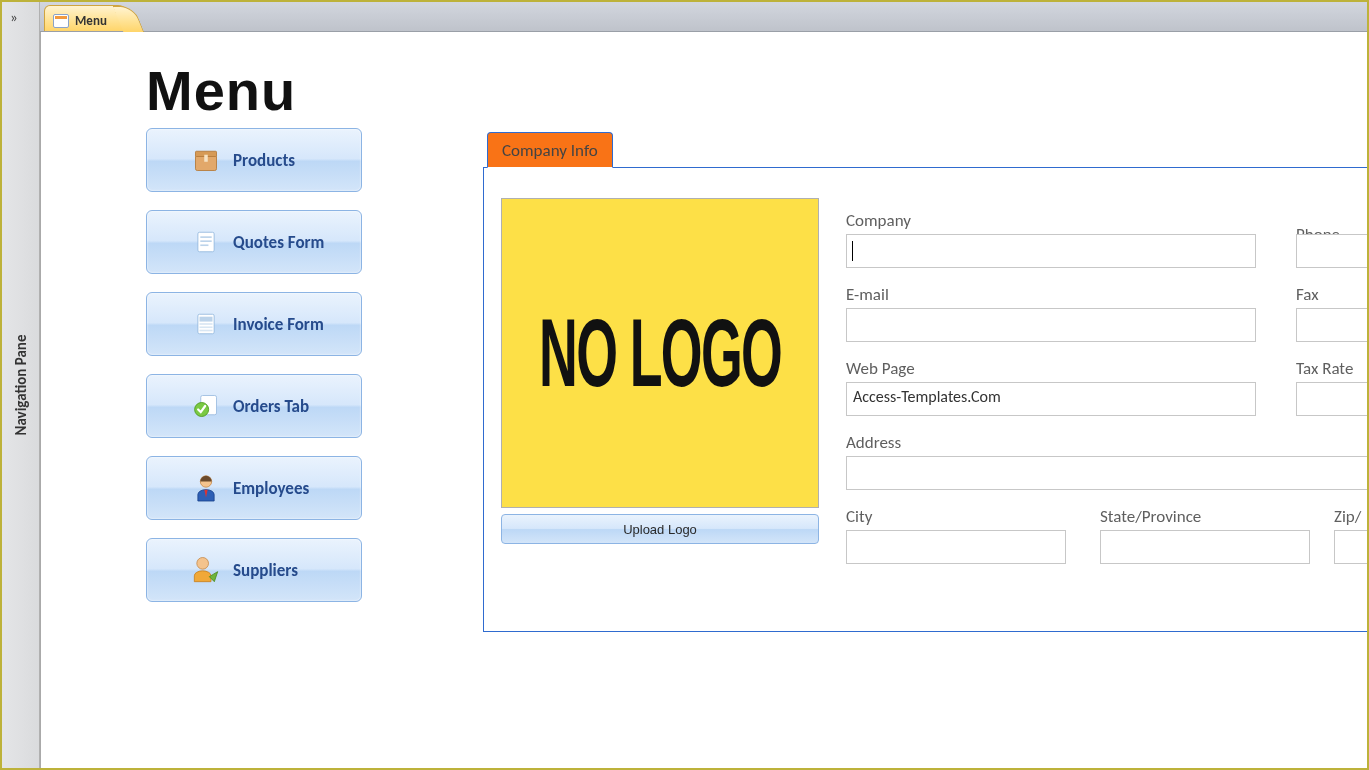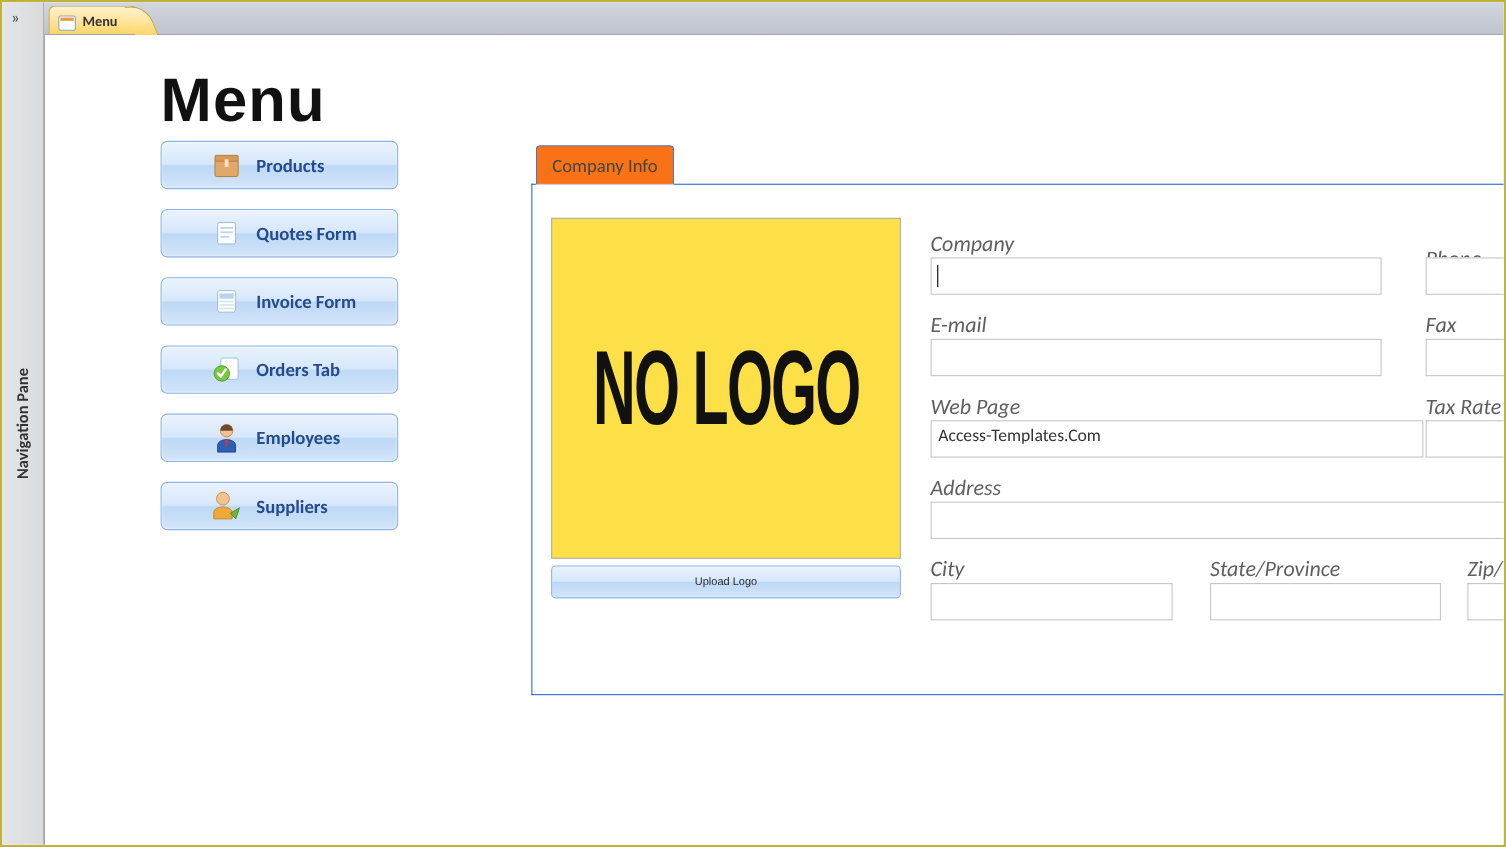--- a/index.html
+++ b/index.html
@@ -66,21 +66,21 @@
     position: absolute; left: 105px; top: 26px;
     font-family: "Arial Narrow","Impact", sans-serif;
     font-stretch: condensed;
     font-size: 56px; font-weight: 700; letter-spacing: 1px; color:#111;
   }
 
   
   .menu-col { position: absolute; left: 105px; top: 96px; width: 216px; }
   .menu-btn {
     display: flex; align-items: center; justify-content: flex-start;
-    width: 216px; height: 44px; margin-bottom: 18px;
+    width: 216px; height: 64px; margin-bottom: 18px;
     border: 1px solid #8cb4e4; border-radius: 6px;
     background: linear-gradient(to bottom, #eaf3fd 0%, #d6e7fb 48%, #bdd8f6 52%, #d3e5f9 100%);
     box-shadow: inset 0 0 2px #fff;
     cursor: pointer;
     padding-left: 42px;
     font-size: 17px; font-weight: 600; color: #264b8c;
     position: relative;
   }
   .menu-btn .micon { position: absolute; left: 44px; top: 50%; transform: translateY(-50%); width: 30px; height: 30px; display:flex; align-items:center; justify-content:center; }
   .menu-btn span.lbl { margin-left: 44px; }
@@ -108,39 +108,39 @@
     font-stretch: ultra-condensed;
     font-size: 96px; font-weight: 700; letter-spacing: -3px;
     transform: scaleX(0.56);
     white-space: nowrap;
     color: #111;
   }
   .upload-btn {
     position: absolute; left: 17px; top: 346px; width: 318px; height: 30px;
     border: 1px solid #8cb4e4; border-radius: 4px;
     background: linear-gradient(to bottom, #eaf3fd 0%, #d6e7fb 48%, #bdd8f6 52%, #d3e5f9 100%);
-    font-size: 10px; color: #2a2a2a; cursor: pointer;
-  }
-
-  .fld-label { position: absolute; font-size: 20px; color: #5f5f5f; font-style: italic; }
+    font-size: 13px; color: #2a2a2a; cursor: pointer;
+  }
+
+  .fld-label { position: absolute; font-size: 17px; color: #5f5f5f; }
   .fld-input {
     position: absolute; height: 34px; border: 1px solid #c7c7c7; background: #fff;
     font-size: 16px; padding: 4px 6px; color: #333;
   }
   .fld-input.cursor::before {
     content:""; position:absolute; left:5px; top:6px; bottom:6px; width:1px; background:#000;
   }
 
   
   .l-company  { left: 362px; top: 42px; }
   .i-company  { left: 362px; top: 66px; width: 410px; }
   .l-email    { left: 362px; top: 116px; }
   .i-email    { left: 362px; top: 140px; width: 410px; }
   .l-webpage  { left: 362px; top: 190px; }
-  .i-webpage  { left: 362px; top: 214px; width: 448px; }
+  .i-webpage  { left: 362px; top: 214px; width: 410px; }
   .l-address  { left: 362px; top: 264px; }
   .i-address  { left: 362px; top: 288px; width: 562px; height:34px; border-right:none; }
   .l-city     { left: 362px; top: 338px; }
   .i-city     { left: 362px; top: 362px; width: 220px; }
   .l-state    { left: 616px; top: 338px; }
   .i-state    { left: 616px; top: 362px; width: 210px; }
   .l-zip      { left: 850px; top: 338px; }
   .i-zip      { left: 850px; top: 362px; width: 80px; border-right:none; }
   .l-phone    { left: 812px; top: 56px; }
   .i-phone    { left: 812px; top: 66px; width: 112px; border-right:none; }

